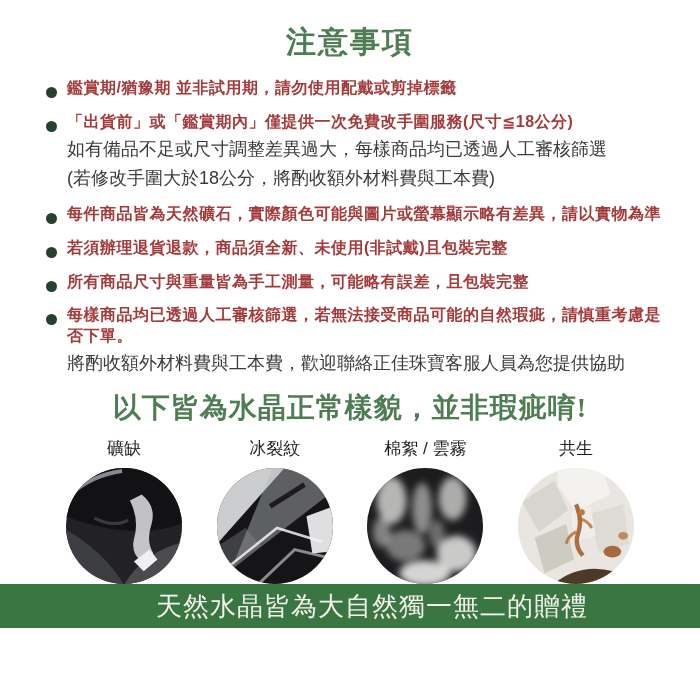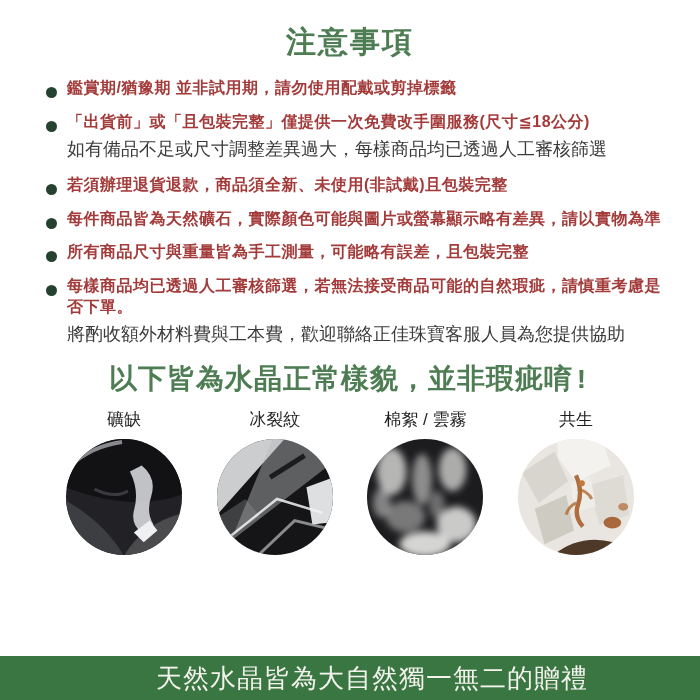--- a/index.html
+++ b/index.html
@@ -1,17 +1,17 @@
 <!DOCTYPE html>
 <html style="--heading_green: #4e7d53; --note_red: #a33b3a; --dot_green: #25422f; --sub_gray: #3b3b3b; --label_dark: #1f1f1f; --bar_green: #3a7641; --bar_text: #f3f2ec;"><head>
 <meta charset="utf-8">
 <style>
   html,body{margin:0;padding:0;background:#fff;}
   .page{
-    position:relative;width:700px;height:700px;background:#ffffff;overflow:hidden;
+    position:relative;width:700px;height:628px;background:#ffffff;overflow:hidden;
     font-family:"Liberation Sans","DejaVu Sans",sans-serif;
   }
   .main-title{
     padding-top:22px;text-align:center;
     font-family:"Liberation Serif","DejaVu Serif",serif;
     font-size:30px;font-weight:600;letter-spacing:2px;
     color:var(--heading_green,#4e7d53);
   }
   .notes{margin:15px 36px 0 46px;}
   .note{margin-bottom:13px;}
@@ -24,21 +24,21 @@
     max-width:596px;font-size:16px;font-weight:700;line-height:1.3;
     color:var(--note_red,#a33b3a);letter-spacing:0.5px;
   }
   .note-sub{
     margin:4px 0 0 21px;max-width:590px;
     font-size:18px;font-weight:400;line-height:1.4;
     color:var(--sub_gray,#3b3b3b);
   }
   .crystal-heading{
     margin-top:12px;text-align:center;
-    font-family:Liberation Mono, monospace;
+    font-family:Liberation Serif, serif;
     font-size:28px;font-weight:700;letter-spacing:1px;
     color:var(--heading_green,#4e7d53);
   }
   .crystal-grid{
     margin:10px 64px 0 64px;display:flex;justify-content:space-between;
   }
   .crystal-item{width:120px;display:flex;flex-direction:column;align-items:center;}
   .crystal-label{
     font-size:17px;font-weight:500;color:var(--label_dark,#1f1f1f);
     margin-bottom:7px;white-space:nowrap;
@@ -69,36 +69,37 @@
     <div class="note">
       <div class="note-main">
         <span class="bullet-dot"></span>
         <span class="note-text">鑑賞期/猶豫期 並非試用期，請勿使用配戴或剪掉標籤</span>
       </div>
     </div>
 
     <div class="note">
       <div class="note-main">
         <span class="bullet-dot"></span>
-        <span class="note-text">「出貨前」或「且包裝完整」僅提供一次免費改手圍服務(尺寸≦18公分)</span>
+        <span class="note-text">「出貨前」或「鑑賞期內」僅提供一次免費改手圍服務(尺寸≦18公分)</span>
       </div>
       <div class="note-sub">如有備品不足或尺寸調整差異過大，每樣商品均已透過人工審核篩選</div>
+      <div class="note-sub">(若修改手圍大於18公分，將酌收額外材料費與工本費)</div>
+    </div>
+
+    <div class="note">
+      <div class="note-main">
+        <span class="bullet-dot"></span>
+        <span class="note-text">每件商品皆為天然礦石，實際顏色可能與圖片或螢幕顯示略有差異，請以實物為準</span>
+      </div>
     </div>
 
     <div class="note">
       <div class="note-main">
         <span class="bullet-dot"></span>
         <span class="note-text">若須辦理退貨退款，商品須全新、未使用(非試戴)且包裝完整</span>
-      </div>
-    </div>
-
-    <div class="note">
-      <div class="note-main">
-        <span class="bullet-dot"></span>
-        <span class="note-text">每件商品皆為天然礦石，實際顏色可能與圖片或螢幕顯示略有差異，請以實物為準</span>
       </div>
     </div>
 
     <div class="note">
       <div class="note-main">
         <span class="bullet-dot"></span>
         <span class="note-text">所有商品尺寸與重量皆為手工測量，可能略有誤差，且包裝完整</span>
       </div>
     </div>
 

